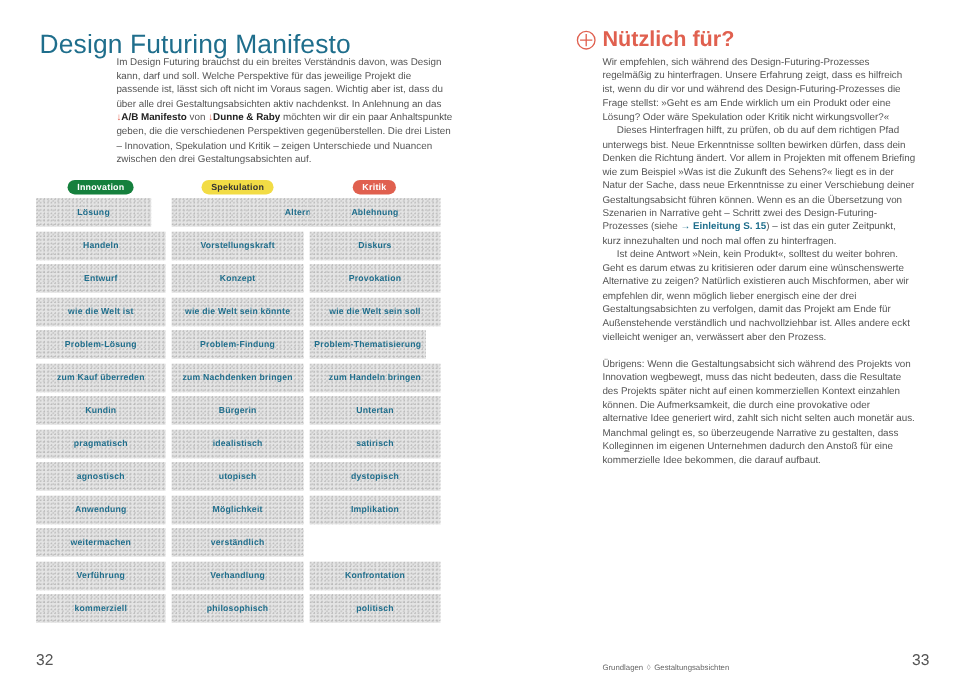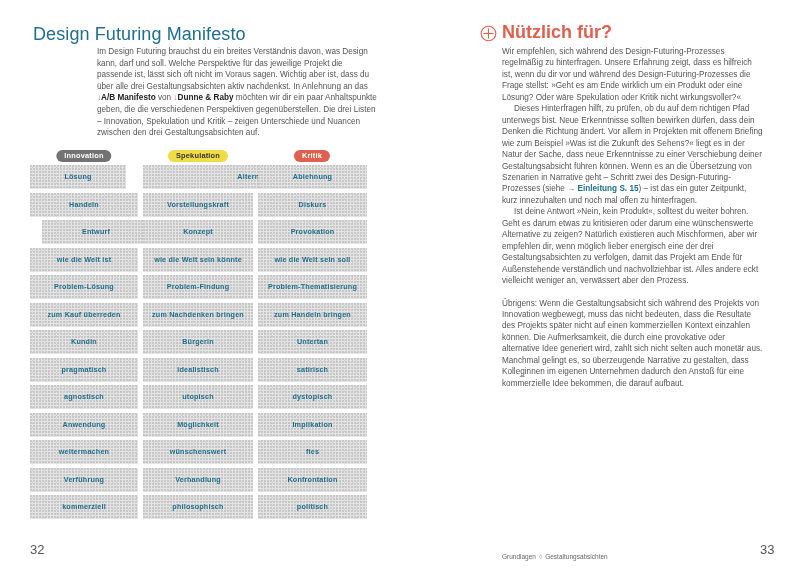--- a/index.html
+++ b/index.html
@@ -2,21 +2,21 @@
 <html><head>
 <meta charset="utf-8">
 <style>
   html, body { margin:0; padding:0; background:#ffffff; }
   body { width:800px; height:574px; position:relative; overflow:hidden;
          font-family:"Liberation Sans", sans-serif; color:#3a3a3a; }
   .page { position:absolute; top:0; height:574px; width:400px; }
   .page.left { left:0; }
   .page.right { left:400px; }
 
-  .title-left { position:absolute; left:33px; top:24px; font-size:18px; font-weight:normal;
+  .title-left { position:absolute; left:33px; top:24px; font-size:22px; font-weight:normal;
                 color:#1f6e8c; letter-spacing:0.1px; margin:0; }
   .intro { position:absolute; left:97px; top:46px; width:283px; font-size:8.2px; line-height:11.6px;
            color:#555; margin:0; }
   .intro .ref { font-weight:bold; color:#222; }
   .intro .ref-mark { color:#e0604f; font-weight:bold; }
 
   .grid { position:absolute; left:30px; top:150px; width:340px; }
   .badges { position:relative; height:15px; }
   .badge { position:absolute; top:0; height:12px; line-height:12px; font-size:7.4px; padding:0 8px;
            border-radius:7px; font-weight:bold; letter-spacing:0.2px; transform:translateX(-50%); white-space:nowrap; }
@@ -49,61 +49,60 @@
 </style>
 </head>
 <body>
 
 <div class="page left">
   <h1 class="title-left">Design Futuring Manifesto</h1>
   <p class="intro"><span>Im Design Futuring brauchst du ein breites Verständnis davon, was Design kann, darf und soll. Welche Perspektive für das jeweilige Projekt die passende ist, lässt sich oft nicht im Voraus sagen. Wichtig aber ist, dass du über alle drei Gestaltungsabsichten aktiv nachdenkst. In Anlehnung an das </span><span class="ref-mark">↓</span><span class="ref">A/B Manifesto</span><span> von </span><span class="ref-mark">↓</span><span class="ref">Dunne &amp; Raby</span><span> möchten wir dir ein paar Anhaltspunkte geben, die die verschiedenen Perspektiven gegenüberstellen. Die drei Listen – Innovation, Spekulation und Kritik – zeigen Unterschiede und Nuancen zwischen den drei Gestaltungsabsichten auf.</span></p>
 
   <div class="grid" id="grid">
     <div class="badges" id="badges">
-        <span class="badge b0" style="background: #737373; color: rgb(255, 255, 255); text-align: right;">Innovation</span>
+        <span class="badge b0" style="background: #15803d; color: rgb(255, 255, 255); text-align: right;">Innovation</span>
         <span class="badge b1" style="background: rgb(242, 220, 69); color: rgb(51, 51, 51);">Spekulation</span>
         <span class="badge b2" style="background: rgb(224, 96, 79); color: rgb(255, 255, 255);">Kritik</span>
       </div>
   <div class="cell" style="left: 0px; width: 96px; top: 15px;">Lösung</div>
       <div class="cell" style="left: 0px; width: 108px; top: 42.5px;">Handeln</div>
-      <div class="cell" style="left: 12px; width: 108px; top: 70px;">Entwurf</div>
+      <div class="cell" style="left: 0px; width: 108px; top: 70px;">Entwurf</div>
       <div class="cell" style="left: 0px; width: 108px; top: 125px;">Problem-Lösung</div>
       <div class="cell" style="left: 0px; width: 108px; top: 97.5px;">wie die Welt ist</div>
       <div class="cell" style="left: 0px; width: 108px; top: 152.5px;">zum Kauf überreden</div>
       <div class="cell" style="left: 0px; width: 108px; top: 180px;">Kundin</div>
       <div class="cell" style="left: 0px; width: 108px; top: 207.5px;">pragmatisch</div>
       <div class="cell" style="left: 0px; width: 108px; top: 235px;">agnostisch</div>
       <div class="cell" style="left: 0px; width: 108px; top: 262.5px;">Anwendung</div>
       <div class="cell" style="left: 0px; width: 108px; top: 290px;">weitermachen</div>
       <div class="cell" style="left: 0px; width: 108px; top: 317.5px;">Verführung</div>
       <div class="cell" style="left: 0px; width: 108px; top: 345px;">kommerziell</div>
       <div class="cell" style="left: 113px; width: 132px; top: 15px; padding-left: 48px;">Alternative</div>
       <div class="cell" style="left: 113px; width: 110px; top: 42.5px;">Vorstellungskraft</div>
       <div class="cell" style="left: 113px; width: 110px; top: 70px;">Konzept</div>
       <div class="cell" style="left: 113px; width: 110px; top: 97.5px;">wie die Welt sein könnte</div>
       <div class="cell" style="left: 113px; width: 110px; top: 125px;">Problem-Findung</div>
       <div class="cell" style="left: 113px; width: 110px; top: 152.5px;">zum Nachdenken bringen</div>
       <div class="cell" style="left: 113px; width: 110px; top: 180px;">Bürgerin</div>
       <div class="cell" style="left: 113px; width: 110px; top: 207.5px;">idealistisch</div>
       <div class="cell" style="left: 113px; width: 110px; top: 235px;">utopisch</div>
       <div class="cell" style="left: 113px; width: 110px; top: 262.5px;">Möglichkeit</div>
-      <div class="cell" style="left: 113px; width: 110px; top: 290px;">wünschenswert</div>
+      <div class="cell" style="left: 113px; width: 110px; top: 290px;">verständlich</div>
       <div class="cell" style="left: 113px; width: 110px; top: 317.5px;">Verhandlung</div>
       <div class="cell" style="left: 113px; width: 110px; top: 345px;">philosophisch</div>
       <div class="cell" style="left: 228px; width: 109px; top: 15px;">Ablehnung</div>
       <div class="cell" style="left: 228px; width: 109px; top: 42.5px;">Diskurs</div>
       <div class="cell" style="left: 228px; width: 109px; top: 70px;">Provokation</div>
       <div class="cell" style="left: 228px; width: 109px; top: 97.5px;">wie die Welt sein soll</div>
-      <div class="cell" style="left: 228px; width: 109px; top: 125px;">Problem-Thematisierung</div>
+      <div class="cell" style="left: 228px; width: 97px; top: 125px;">Problem-Thematisierung</div>
       <div class="cell" style="left: 228px; width: 109px; top: 152.5px;">zum Handeln bringen</div>
       <div class="cell" style="left: 228px; width: 109px; top: 180px;">Untertan</div>
       <div class="cell" style="left: 228px; width: 109px; top: 207.5px;">satirisch</div>
       <div class="cell" style="left: 228px; width: 109px; top: 235px;">dystopisch</div>
       <div class="cell" style="left: 228px; width: 109px; top: 262.5px;">Implikation</div>
-      <div class="cell" style="left: 228px; width: 109px; top: 290px;">fies</div>
       <div class="cell" style="left: 228px; width: 109px; top: 317.5px;">Konfrontation</div>
       <div class="cell" style="left: 228px; width: 109px; top: 345px;">politisch</div>
     </div>
 
   <div class="pagenum l">32</div>
 </div>
 
 <div class="page right"></div>
 
 <svg class="nutzlich-icon" viewBox="0 0 20 20">

